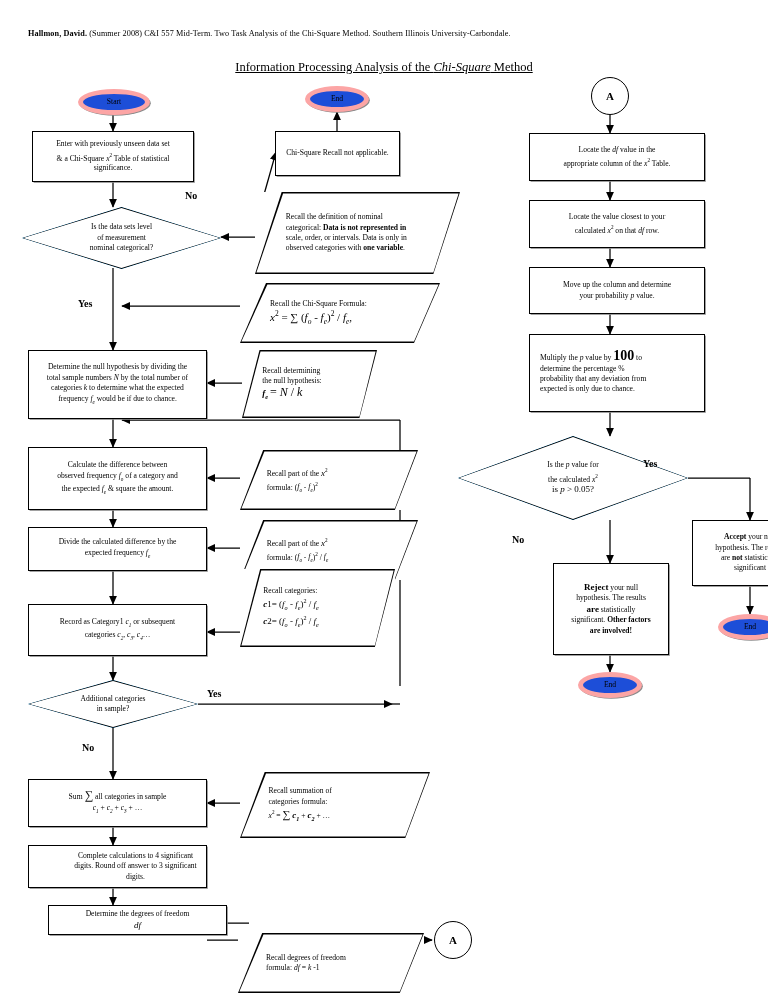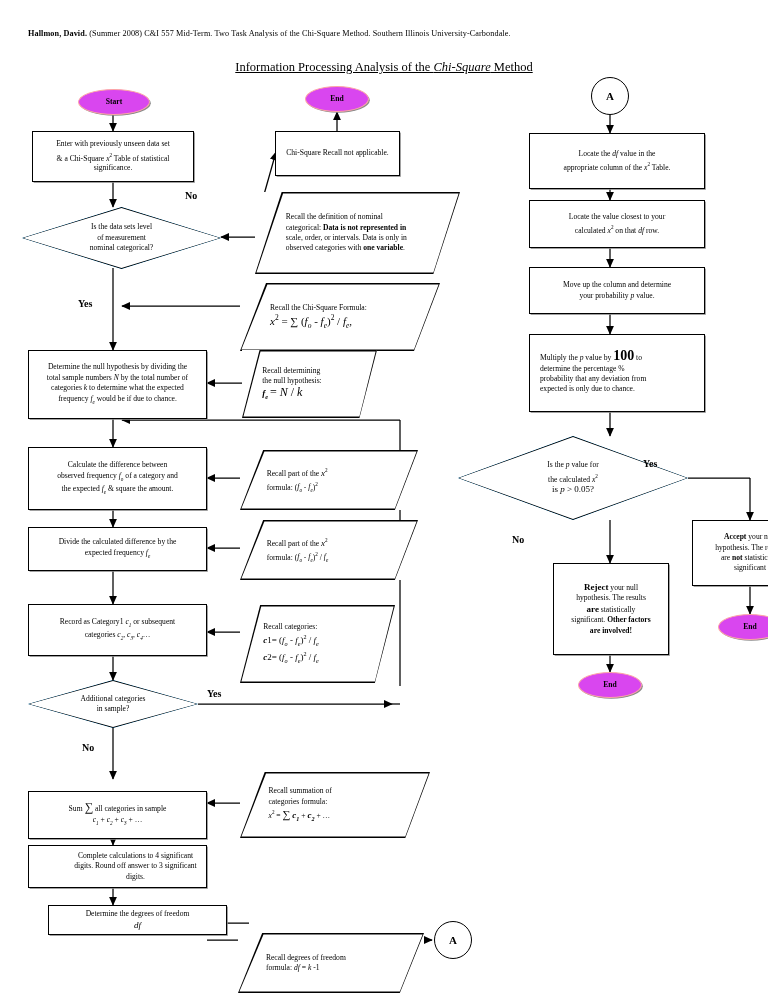--- a/index.html
+++ b/index.html
@@ -27,23 +27,22 @@
   .node{position:absolute;box-sizing:border-box;display:flex;align-items:center;justify-content:center;}
   .node .txt{
     width:100%;text-align:center;font-size:7.6px;line-height:10.4px;padding:0 4px;
     box-sizing:border-box;
   }
   .proc{
     border:1px solid #000;background:#fff;
     box-shadow:1.2px 1.2px 0 -0.4px #8a8a8a;
   }
   .term{
-    border:1px solid #fca5a5;background:#d946ef;border-radius:50%/50%;
+    border:5px solid #fca5a5;background:#1d4ed8;border-radius:50%/50%;
     box-shadow:1.2px 1.2px 0 -0.4px #8a8a8a;
-    font-weight:bold;
   }
   .conn{
     border:1px solid #000;background:#fff;border-radius:50%;
     font-size:11px;font-weight:bold;
   }
   .conn .txt{font-size:11px;font-weight:bold;}
 
   
   .dec{
     background:#0369a1;
@@ -208,21 +207,21 @@
   <div class="node para" style="left:255px;top:192px;width:205px;height:82px;">
     <div class="inner"></div>
     <div class="inner2"></div>
     <div class="txt">
       Recall the definition of nominal<br>categorical: <b>Data is not represented in</b><br>scale, order, or intervals. Data is only in<br>observed categories with <b>one variable</b>.
     </div>
   </div>
 
   <div class="lbl" style="left:78px;top:298px;">Yes</div>
 
-  <div class="node para" style="left:240px;top:283px;width:200px;height:68px;">
+  <div class="node para" style="left:240px;top:283px;width:200px;height:60px;">
     <div class="inner"></div>
     <div class="inner2"></div>
     <div class="txt">
       Recall the Chi-Square Formula:<br>
       <span class="bigsym"><span class="math">x</span><sup>2</sup> = ∑ (<span class="math">f<sub>o</sub></span> - <span class="math">f<sub>e</sub></span>)<sup>2</sup> / <span class="math">f<sub>e</sub></span>,</span>
     </div>
   </div>
 
   <div class="node proc" style="left:28px;top:350px;width:179px;height:69px;">
     <div class="txt">
@@ -275,42 +274,42 @@
     </div>
   </div>
 
   <div class="node proc" style="left:28px;top:604px;width:179px;height:52px;">
     <div class="txt">
       Record as Category1 <span class="math">c<sub>1</sub></span> or subsequent<br>
       categories <span class="math">c<sub>2</sub></span>, <span class="math">c<sub>3</sub></span>, <span class="math">c<sub>4</sub></span>…
     </div>
   </div>
 
-  <div class="node para" style="left:240px;top:605px;width:155px;height:78px;">
+  <div class="node para" style="left:240px;top:569px;width:155px;height:78px;">
     <div class="inner"></div>
     <div class="inner2"></div>
     <div class="txt">
       Recall categories:<br>
       <b class="math" style="font-size:9px;">c</b><span style="font-size:9px;">1= (<span class="math">f<sub>o</sub></span> - <span class="math">f<sub>e</sub></span>)<sup>2</sup> / <span class="math">f<sub>e</sub></span></span><br>
       <b class="math" style="font-size:9px;">c</b><span style="font-size:9px;">2= (<span class="math">f<sub>o</sub></span> - <span class="math">f<sub>e</sub></span>)<sup>2</sup> / <span class="math">f<sub>e</sub></span></span>
     </div>
   </div>
 
   <div class="node dec" style="left:28px;top:680px;width:170px;height:48px;">
     <div class="inner"></div>
     <div class="inner2"></div>
     <div class="txt">
       Additional categories<br>in sample?
     </div>
   </div>
 
   <div class="lbl" style="left:207px;top:688px;">Yes</div>
   <div class="lbl" style="left:82px;top:742px;">No</div>
 
-  <div class="node proc" style="left:28px;top:779px;width:179px;height:48px;margin-top:12px;">
+  <div class="node proc" style="left:28px;top:779px;width:179px;height:48px;">
     <div class="txt">
       Sum <span style="font-size:12px;">∑</span> all categories in sample<br>
       <span class="math">c<sub>1</sub></span> + <span class="math">c<sub>2</sub></span> + <span class="math">c<sub>3</sub></span> + …
     </div>
   </div>
 
   <div class="node para" style="left:240px;top:772px;width:190px;height:66px;">
     <div class="inner"></div>
     <div class="inner2"></div>
     <div class="txt">
@@ -339,21 +338,21 @@
   </div>
 
   <div class="node conn" style="left:434px;top:921px;width:38px;height:38px;">
     <div class="txt">A</div>
   </div>
 
   <div class="node conn" style="left:591px;top:77px;width:38px;height:38px;">
     <div class="txt">A</div>
   </div>
 
-  <div class="node proc" style="left:529px;top:133px;width:176px;height:56px;">
+  <div class="node proc" style="left:529px;top:133px;width:176px;height:48px;">
     <div class="txt">
       Locate the <span class="math">df</span> value in the<br>
       appropriate column of the <span class="math">x</span><sup>2</sup> Table.
     </div>
   </div>
 
   <div class="node proc" style="left:529px;top:200px;width:176px;height:48px;">
     <div class="txt">
       Locate the value closest to your<br>
       calculated <span class="math">x</span><sup>2</sup> on that <span class="math">df</span> row.

